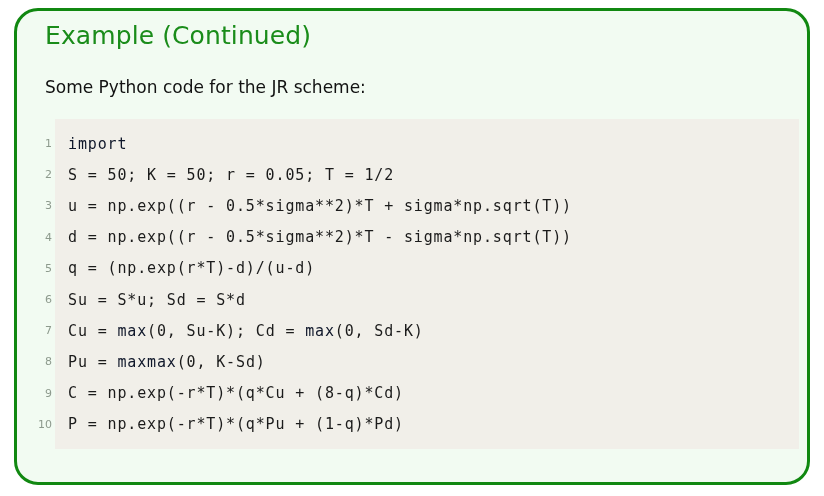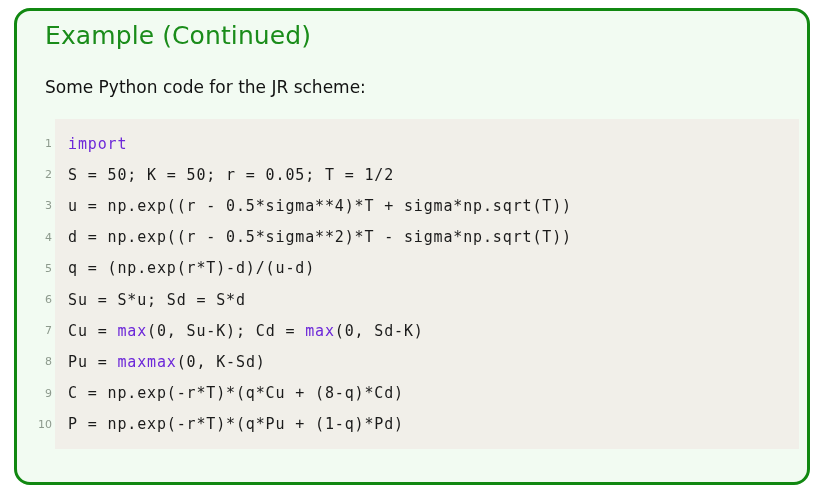--- a/index.html
+++ b/index.html
@@ -24,21 +24,21 @@
   
   #frame {
     position: absolute;
     left: 14px;
     top: 8px;
     width: 796px;
     height: 477px;
     box-sizing: border-box;
     background: #f2fbf2;
     border: 3px solid #118811;
-    border-radius: 16px;
+    border-radius: 24px;
   }
 
   #frame-title {
     position: absolute;
     left: 28px;
     top: 10px;
     font-family: "DejaVu Sans", sans-serif;
     font-size: 25px;
     line-height: 30px;
     color: #1a8c1a;
@@ -95,21 +95,21 @@
     padding-left: 13px;
     box-sizing: border-box;
     font-family: "DejaVu Sans Mono", monospace;
     font-size: 15px;
     letter-spacing: 0.85px;
     color: #1b1b1b;
     white-space: pre;
   }
 
   .kw {
-    color: #6d28d9;
+    color: #0f172a;
   }
 
   
   #code-pad-top, #code-pad-bottom {
     position: absolute;
     left: 24px;
     width: 744px;
     height: 9px;
     background: #f1efe9;
   }
@@ -131,21 +131,21 @@
       <div class="code-line">
           <span class="line-number">1</span>
           <span class="line-code"><span class="kw">import</span></span>
         </div>
         <div class="code-line">
           <span class="line-number">2</span>
           <span class="line-code"><span>S = 50; K = 50; r = 0.05; T = 1/2</span></span>
         </div>
         <div class="code-line">
           <span class="line-number">3</span>
-          <span class="line-code"><span>u = np.exp((r - 0.5*sigma**4)*T + sigma*np.sqrt(T))</span></span>
+          <span class="line-code"><span>u = np.exp((r - 0.5*sigma**2)*T + sigma*np.sqrt(T))</span></span>
         </div>
         <div class="code-line">
           <span class="line-number">4</span>
           <span class="line-code"><span>d = np.exp((r - 0.5*sigma**2)*T - sigma*np.sqrt(T))</span></span>
         </div>
         <div class="code-line">
           <span class="line-number">5</span>
           <span class="line-code"><span>q = (np.exp(r*T)-d)/(u-d)</span></span>
         </div>
         <div class="code-line">

